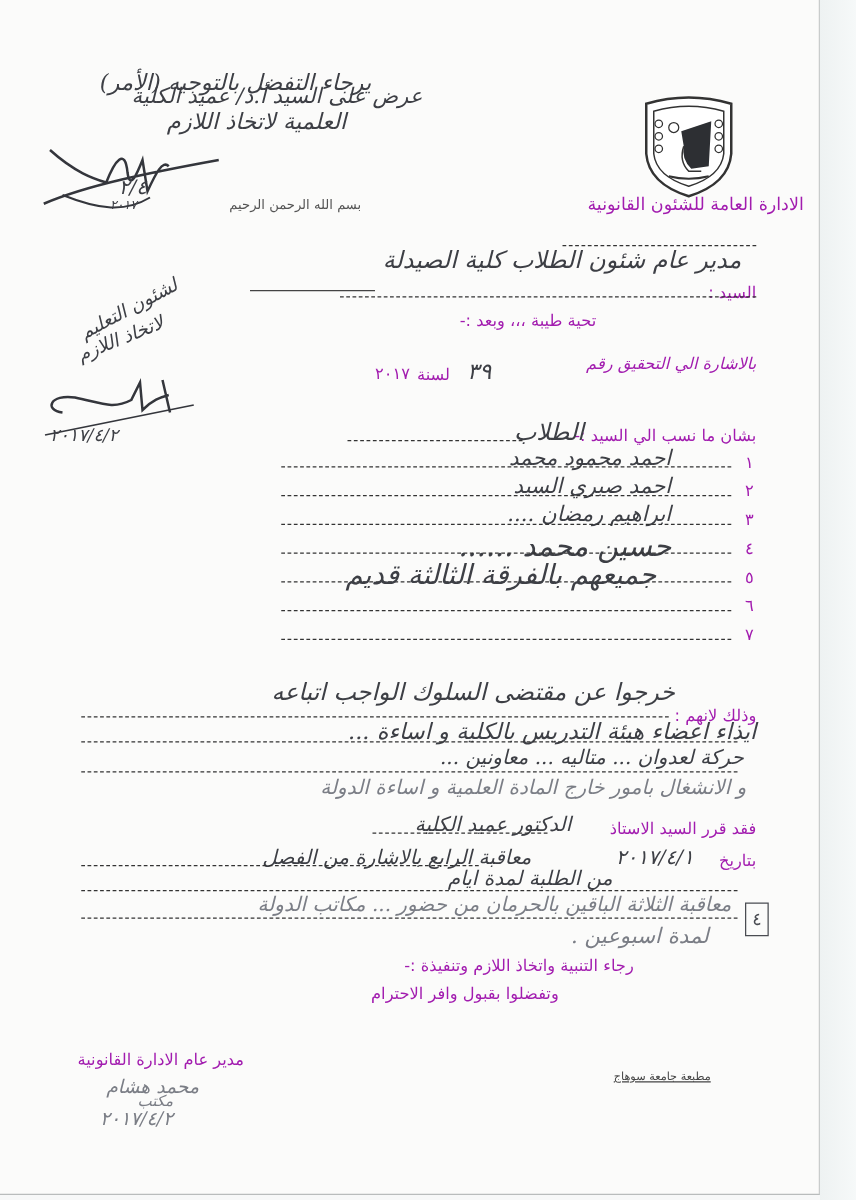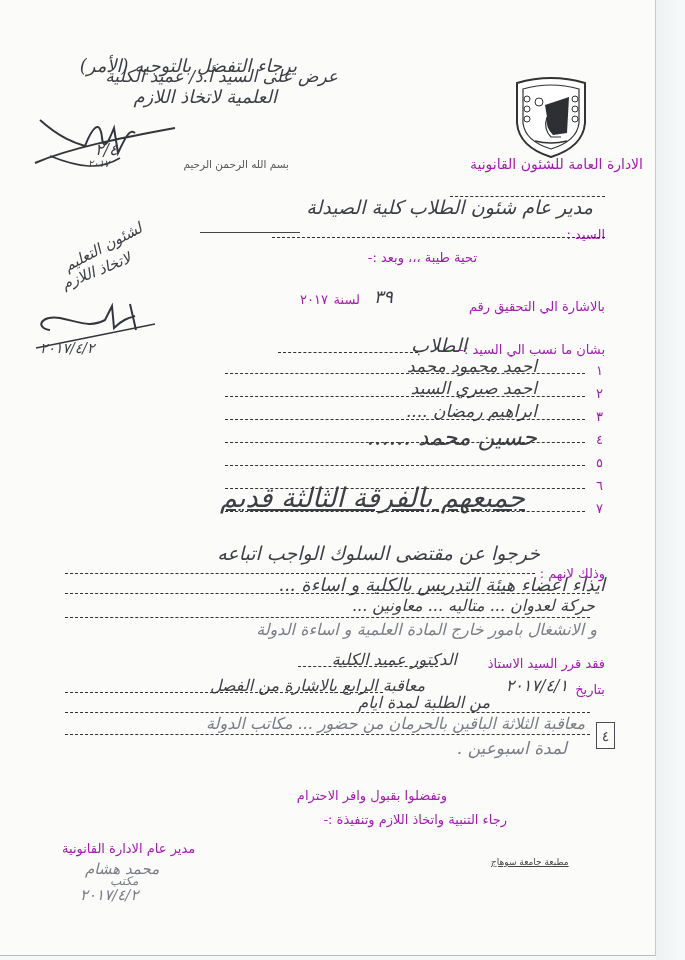--- a/index.html
+++ b/index.html
@@ -79,21 +79,21 @@
 <div class="printed" style="right:396px; top:158px; font-size:10.5px; color:#555;">بسم الله الرحمن الرحيم</div>
 
 <div class="dash" style="left:450px; width:155px; top:196px;"></div>
 <div class="hand" style="right:92px; top:196px; font-size:19px;">مدير عام شئون الطلاب  كلية الصيدلة</div>
 <div class="under" style="left:200px; width:100px; top:232px;"></div>
 <div class="printed" style="right:80px; top:227px;">السيد :</div>
 <div class="dash" style="left:272px; width:333px; top:237px;"></div>
 
 <div class="printed" style="right:208px; top:250px;">تحية طيبة ،،، وبعد :-</div>
 
-<div class="printed" style="right:80px; top:299px;">بالاشارة الي التحقيق رقم</div>
+<div class="printed" style="right:80px; top:284px;font-style:italic;">بالاشارة الي التحقيق رقم</div>
 <div class="hand" style="right:292px; top:286px; font-size:18px; letter-spacing:14px;">٣٩</div>
 <div class="printed" style="right:325px; top:292px;font-family:Liberation Serif, serif;">لسنة</div>
 <div class="printed" style="left:300px; top:292px;">٢٠١٧</div>
 
 <div class="hand" style="left:60px; top:238px; font-size:15px; transform:rotate(-28deg);">لشئون التعليم</div>
 <div class="hand" style="left:60px; top:262px; font-size:15px; transform:rotate(-22deg);">لاتخاذ اللازم</div>
 <svg class="scribble" style="left:30px; top:300px;" width="130" height="50" viewBox="0 0 130 50">
   <path d="M20,30 C5,28 10,15 30,18 C50,22 60,28 75,20 L82,6 L84,28 C92,20 98,18 105,16 M100,4 L106,30" fill="none" stroke="#34363c" stroke-width="2"></path>
   <path d="M6,48 L125,24" fill="none" stroke="#34363c" stroke-width="1.4"></path>
 </svg>
@@ -117,53 +117,53 @@
   <div class="dash" style="left:225px; width:360px; top:419px;"></div>
 
   <div class="printed" style="right:82px; top:432px;">٤</div>
   <div class="hand" style="right:148px; top:424px; font-size:23px;">حسين محمد ......</div>
   <div class="dash" style="left:225px; width:360px; top:442px;"></div>
 
   <div class="printed" style="right:82px; top:455px;">٥</div>
   <div class="dash" style="left:225px; width:360px; top:465px;"></div>
 
   <div class="printed" style="right:82px; top:478px;">٦</div>
-  <div class="hand" style="right:160px; top:482px; font-size:27px;text-decoration:underline;">جميعهم بالفرقة الثالثة قديم</div>
+  <div class="hand" style="right:160px; top:447px; font-size:22px;">جميعهم بالفرقة الثالثة قديم</div>
   <div class="dash" style="left:225px; width:360px; top:488px;"></div>
 
   <div class="printed" style="right:82px; top:501px;">٧</div>
   <div class="dash" style="left:225px; width:360px; top:511px;"></div>
 </div>
 
 <div class="hand" style="right:145px; top:542px; font-size:19px;">خرجوا عن مقتضى السلوك الواجب اتباعه</div>
 <div class="printed" style="right:80px; top:566px;">وذلك لانهم :</div>
 <div class="dash" style="left:65px; width:470px; top:573px;"></div>
 <div class="hand" style="right:80px; top:574px; font-size:18px;">ايذاء اعضاء هيئة التدريس بالكلية و اساءة ...</div>
 <div class="dash" style="left:65px; width:525px; top:593px;"></div>
 <div class="hand" style="right:90px; top:596px; font-size:16px;">حركة لعدوان ... متاليه ... معاونين ...</div>
 <div class="dash" style="left:65px; width:525px; top:617px;"></div>
 <div class="hand faint" style="right:88px; top:620px; font-size:16px;">و الانشغال بامور خارج المادة العلمية و اساءة الدولة</div>
 
 <div class="printed" style="right:80px; top:656px;">فقد قرر السيد الاستاذ</div>
 <div class="hand" style="right:228px; top:650px; font-size:16px;">الدكتور عميد الكلية</div>
 <div class="dash" style="left:298px; width:140px; top:666px;"></div>
 
 <div class="printed" style="right:80px; top:682px;">بتاريخ</div>
-<div class="hand" style="right:117px; top:676px; font-size:16px;">٢٠١٧/٤/١</div>
+<div class="hand" style="right:130px; top:676px; font-size:16px;">٢٠١٧/٤/١</div>
 <div class="hand" style="right:260px; top:676px; font-size:16px;">معاقبة الرابع بالاشارة من الفصل</div>
 <div class="dash" style="left:65px; width:318px; top:692px;"></div>
 <div class="hand" style="right:195px; top:693px; font-size:16px;">من الطلبة لمدة ايام</div>
 <div class="dash" style="left:65px; width:525px; top:712px;"></div>
 <div class="hand faint" style="right:100px; top:714px; font-size:16px;">معاقبة الثلاثة الباقين بالحرمان من حضور ... مكاتب الدولة</div>
 <div class="dash" style="left:65px; width:525px; top:734px;"></div>
 <div class="box">
     <span>٤</span>
   </div>
 <div class="hand faint" style="right:118px; top:738px; font-size:17px;">لمدة اسبوعين .</div>
 
-<div class="printed" style="right:178px; top:812px;text-align:right;">رجاء التنبية واتخاذ اللازم وتنفيذة :-</div>
+<div class="printed" style="right:178px; top:766px;text-align:right;">رجاء التنبية واتخاذ اللازم وتنفيذة :-</div>
 <div class="printed" style="right:238px; top:788px;">وتفضلوا بقبول وافر الاحترام</div>
 
 <div class="printed" style="left:62px; top:841px; font-size:13px;">مدير عام الادارة القانونية</div>
 <div class="hand faint" style="left:85px; top:860px; font-size:15px;">محمد هشام</div>
 <div class="hand faint" style="left:110px; top:874px; font-size:12px;">مكتب</div>
 <div class="hand faint" style="left:80px; top:886px; font-size:15px;">٢٠١٧/٤/٢</div>
 <div class="printed" style="left:491px; top:857px; font-size:9px; text-decoration:underline; color:#444;">مطبعة جامعة سوهاج</div>
 
 </body></html>

